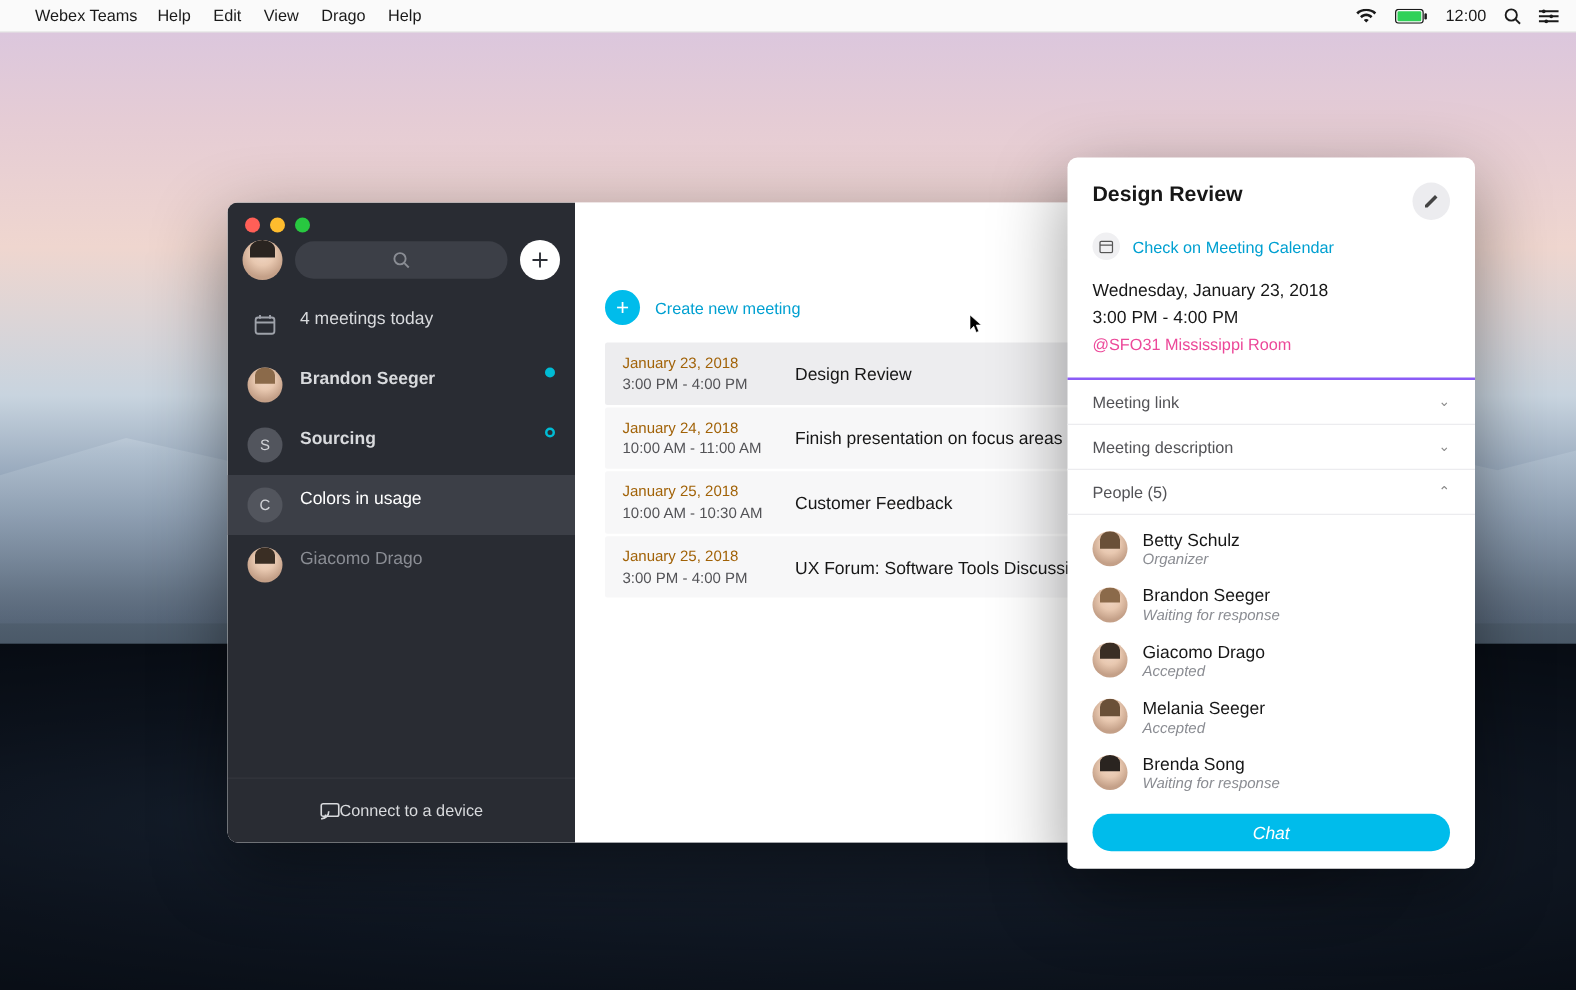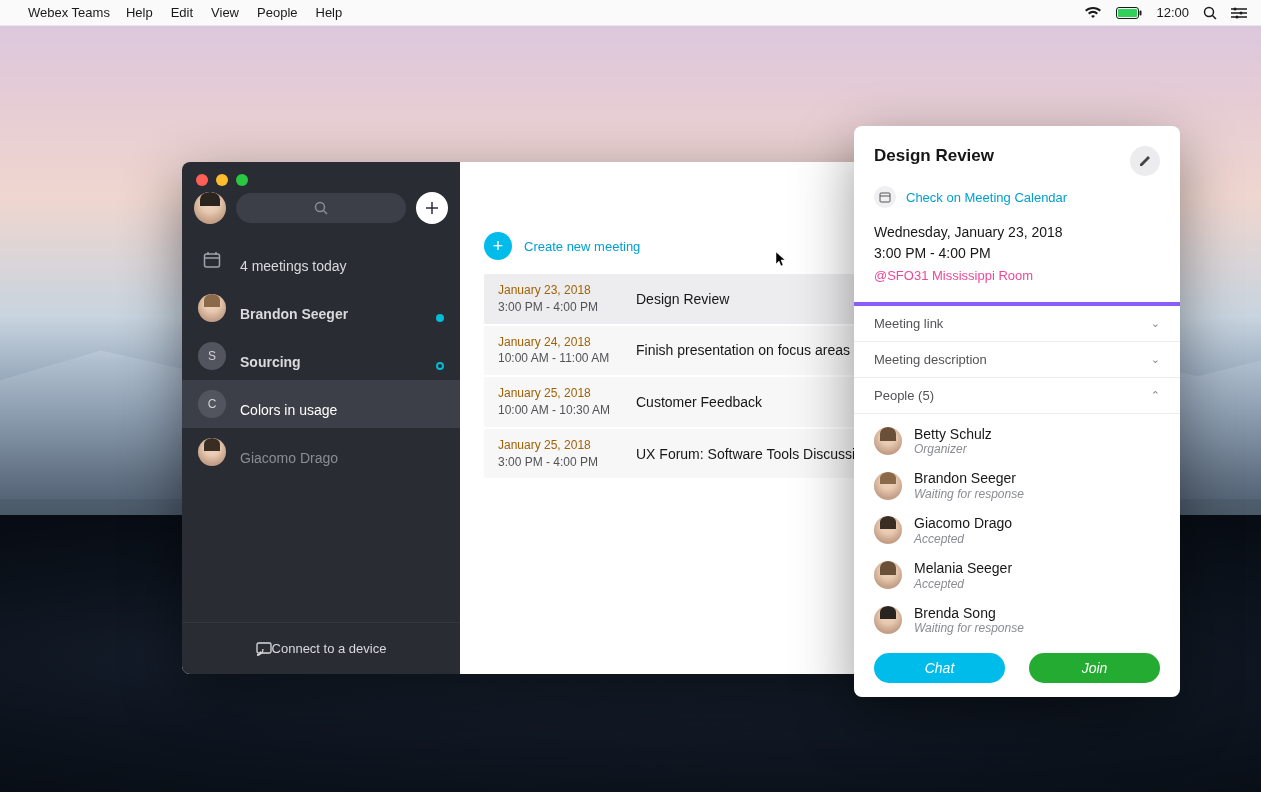--- a/index.html
+++ b/index.html
@@ -21,21 +21,21 @@
 .traffic span { width: 12px; height: 12px; border-radius: 50%; display: block; }
 .tl-close { background: #ff5f57; } .tl-min { background: #febc2e; } .tl-max { background: #28c840; }
 
 .sidebar { width: 278px; background: #292c33; color: #e0e0e0; display: flex; flex-direction: column; padding-top: 28px; }
 .sidebar-top { display: flex; align-items: center; gap: 10px; padding: 2px 12px 12px 12px; }
 .avatar { width: 32px; height: 32px; border-radius: 50%; background: #d8c4b8; display: flex; align-items: center; justify-content: center; color: #5a4a3e; font-size: 13px; font-weight: 500; flex-shrink: 0; overflow: hidden; }
 .avatar.sm { width: 28px; height: 28px; font-size: 12px; }
 .search-pill { flex: 1; height: 30px; background: #3c3f47; border-radius: 15px; display: flex; align-items: center; justify-content: center; color: #8a8d94; }
 .add-btn { width: 32px; height: 32px; border-radius: 50%; background: #fff; color: #2b2e35; display: flex; align-items: center; justify-content: center; font-size: 18px; font-weight: 300; }
 
-.side-row { display: flex; align-items: flex-end; gap: 14px; padding: 10px 16px; cursor: default; font-size: 14px; color: #d8dadd; position: relative; }
+.side-row { display: flex; align-items: flex-start; gap: 14px; padding: 10px 16px; cursor: default; font-size: 14px; color: #d8dadd; position: relative; }
 .side-row.selected { background: #3c3f47; color: #fff; }
 .side-row .indicator { position: absolute; right: 16px; width: 8px; height: 8px; border-radius: 50%; }
 .ind-blue { background: #00bcd4; }
 .ind-ring { width: 10px; height: 10px; border: 2px solid #00bcd4; background: transparent; box-sizing: border-box; }
 .cal-icon { width: 28px; height: 28px; display: flex; align-items: center; justify-content: center; color: #9ea2aa; }
 .initial-circle { width: 28px; height: 28px; border-radius: 50%; background: #52555d; display: flex; align-items: center; justify-content: center; font-size: 12px; color: #d0d2d6; }
 
 .sidebar-footer { margin-top: auto; padding: 18px; display: flex; align-items: center; justify-content: center; gap: 0; color: #d8dadd; font-size: 13px; font-weight: 500; border-top: 1px solid rgba(255,255,255,0.05); }
 
 .main { flex: 1; background: #fff; display: flex; flex-direction: column; position: relative; }
@@ -61,21 +61,21 @@
 .detail-panel { position: absolute; top: 126px; left: 854px; width: 326px; background: #fff; border-radius: 8px; box-shadow: 0 20px 60px rgba(0,0,0,0.4); padding: 20px 0 14px 0; z-index: 60; }
 .detail-header { display: flex; align-items: flex-start; padding: 0 20px 10px 20px; }
 .detail-header h2 { font-size: 17px; font-weight: 700; color: #171717; flex: 1; }
 .edit-btn { width: 30px; height: 30px; border-radius: 50%; background: #ececef; display: flex; align-items: center; justify-content: center; color: #444; }
 .cal-link-row { display: flex; align-items: center; gap: 10px; padding: 0 20px 14px 20px; }
 .cal-mini { width: 22px; height: 22px; border-radius: 50%; background: #f0f0f2; display: flex; align-items: center; justify-content: center; font-size: 11px; }
 .cal-link { color: #00a0d1; font-size: 13px; }
 .detail-info { padding: 0 20px 16px 20px; font-size: 14px; color: #171717; line-height: 1.5; }
 .detail-info .room { color: #ec4899; font-size: 13px; margin-top: 2px; }
 
-.accordion { border-top: 4px solid #8b5cf6; }
+.accordion { border-top: 2px solid #8b5cf6; }
 .acc-row { display: flex; align-items: center; justify-content: space-between; padding: 10px 20px; font-size: 13px; color: #535357; border-bottom: 1px solid #ececef; cursor: default; }
 .acc-row .chev { font-size: 11px; color: #888; }
 
 .people-list { padding: 12px 20px 6px 20px; display: flex; flex-direction: column; gap: 14px; }
 .person { display: flex; align-items: center; gap: 12px; }
 .person .pname { font-size: 14px; color: #171717; line-height: 1.2; }
 .person .pstatus { font-size: 12px; color: #8a8c92; font-style: italic; }
 
 .detail-actions { display: flex; gap: 24px; padding: 12px 20px 0 20px; font-style: italic; }
 .pill-btn { flex: 1; height: 30px; border-radius: 15px; display: flex; align-items: center; justify-content: center; font-size: 14px; color: #fff; font-weight: 400; }
@@ -95,21 +95,21 @@
 <div class="desktop-bg"></div>
 <div class="mountain-layer"></div>
 <div class="rocks"></div>
 
 <div class="menubar">
   <span class="apple"></span>
   <span class="app-name">Webex Teams</span>
   <span class="menu-item">Help</span>
   <span class="menu-item">Edit</span>
   <span class="menu-item">View</span>
-  <span class="menu-item">People</span>
+  <span class="menu-item">Drago</span>
   <span class="menu-item">Help</span>
   <div class="right">
     <span>
         <svg width="18" height="12" viewBox="0 0 18 12">
           <path d="M9 11 L7 9 C8 8 10 8 11 9 Z M4 6 C7 3 11 3 14 6 L12.5 7.5 C10.5 5.5 7.5 5.5 5.5 7.5 Z M1 3 C5 -1 13 -1 17 3 L15.5 4.5 C12 1 6 1 2.5 4.5 Z" fill="#1a1a1a"></path>
         </svg>
       </span>
     <span>
         <svg width="26" height="12" viewBox="0 0 26 12">
           <rect x="0.5" y="0.5" width="22" height="11" rx="2.5" fill="none" stroke="#1a1a1a"></rect>
@@ -336,17 +336,14 @@
           <div class="pname">Brenda Song</div>
           <div class="pstatus">Waiting for response</div>
         </div>
     </div>
   </div>
 
   <div class="detail-actions">
     <div class="pill-btn btn-chat">
         <span>Chat</span>
       </div>
-    <div class="pill-btn btn-join">
-        <span>Join</span>
-      </div>
   </div>
 </div>
 
 </body></html>

